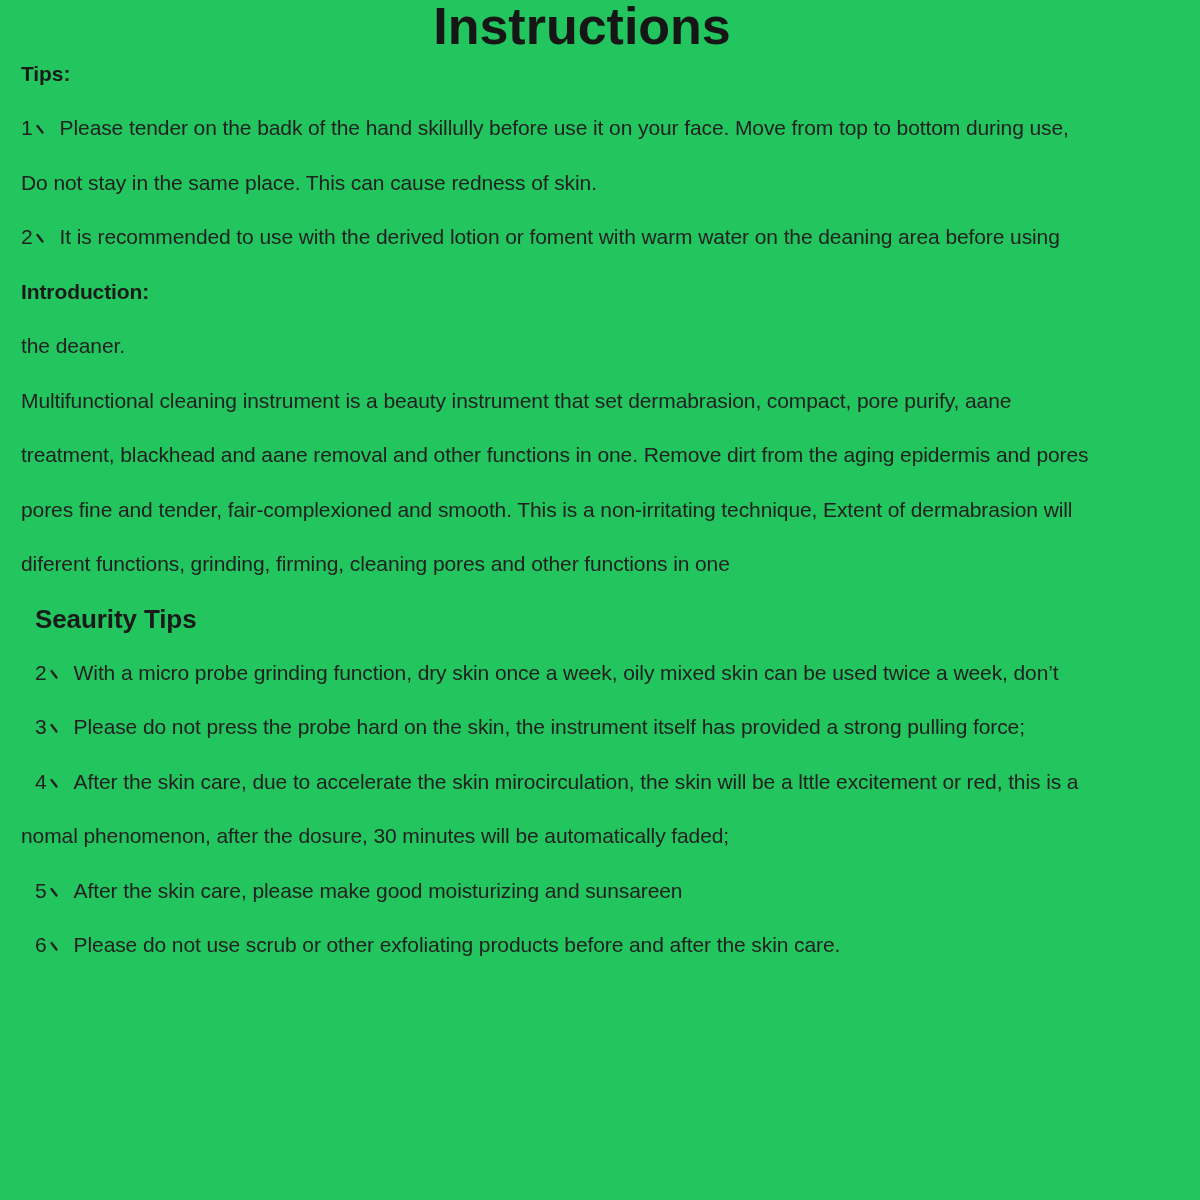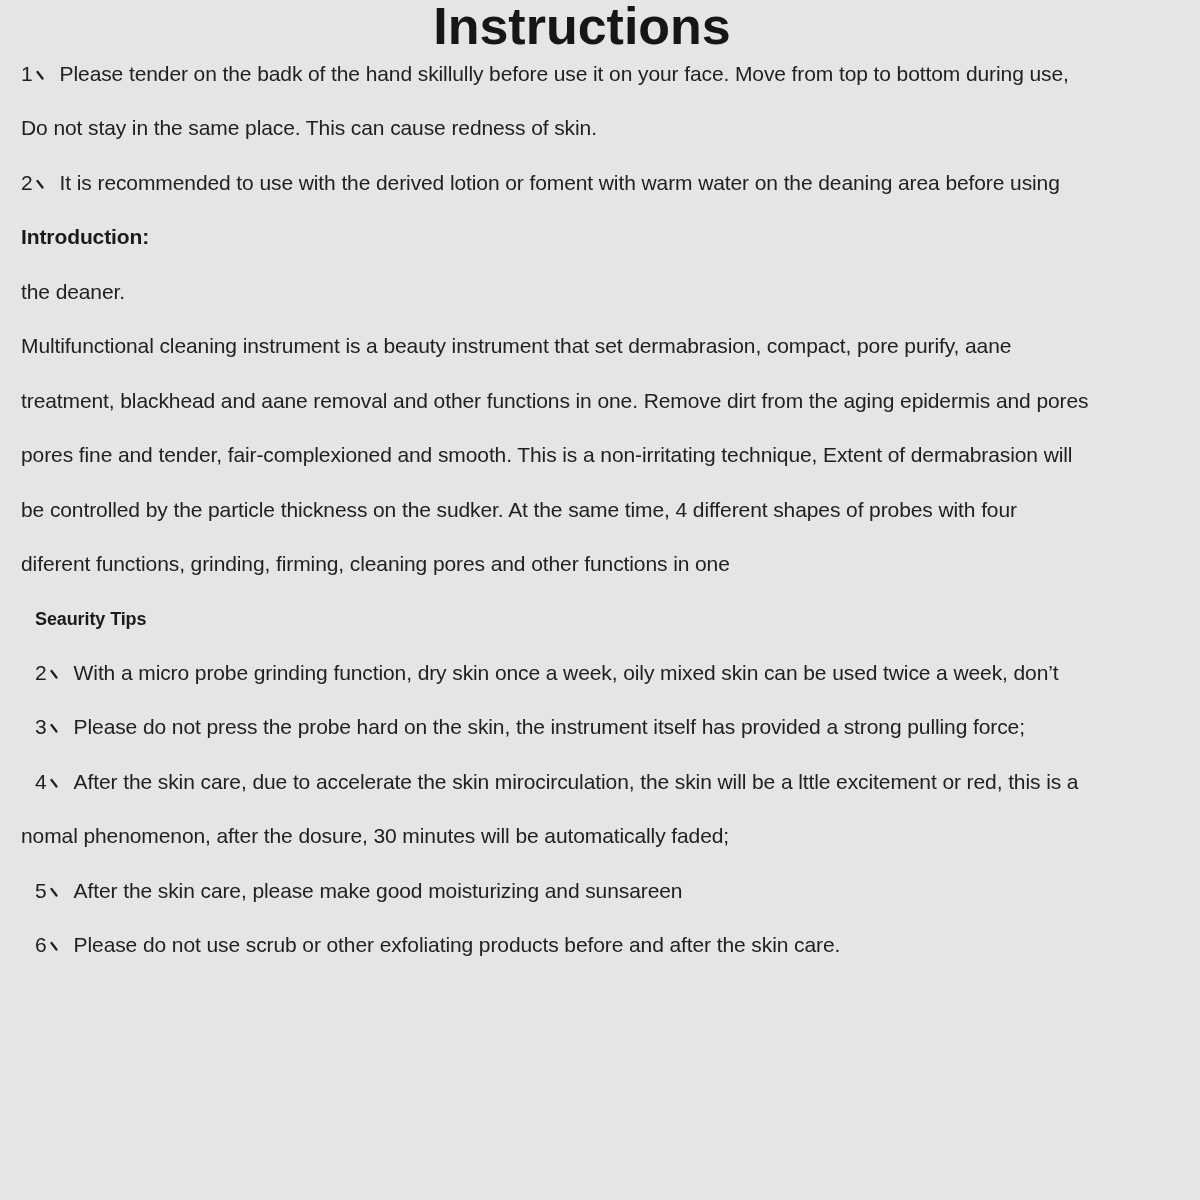--- a/index.html
+++ b/index.html
@@ -9,21 +9,21 @@
     height: 1200px;
     background: #fcfcfb;
     font-family: "Liberation Sans", sans-serif;
     color: #212121;
     overflow: hidden;
   }
   .page {
     position: relative;
     width: 1200px;
     height: 1200px;
-    background: #e5e5e5;
+    background: #22c55e;
   }
   .title {
     position: absolute;
     top: -4px;
     left: 0;
     right: 0;
     margin: 0;
     text-align: center;
     font-size: 52px;
     line-height: 60px;
@@ -45,21 +45,21 @@
     letter-spacing: -0.1px;
     white-space: nowrap;
     color: #212121;
   }
   .heading {
     font-weight: 700;
     color: #1a1a1a;
   }
   .section-heading {
     font-weight: 700;
-    font-size: 18px;
+    font-size: 26px;
     color: #1a1a1a;
   }
   .indent {
     padding-left: 14px;
   }
   .num {
     display: inline-block;
   }
   .enum-tick {
     display: inline-block;
@@ -73,36 +73,36 @@
 </style>
 </head>
 <body>
 
 <div class="page">
 
   <h1 class="title">Instructions</h1>
 
   <div class="content">
 
+    <div class="ln heading">Tips:</div>
 
     <div class="ln"><span class="num">1</span><span class="enum-tick"><svg width="11" height="14" viewBox="0 0 11 14">
             <path d="M2.5 4 L7.5 10.5" stroke="#212121" stroke-width="2.3" stroke-linecap="round" fill="none"></path>
           </svg></span><span>Please tender on the badk of the hand skillully before use it on your face. Move from top to bottom during use,</span></div>
     <div class="ln">Do not stay in the same place. This can cause redness of skin.</div>
 
     <div class="ln"><span class="num">2</span><span class="enum-tick"><svg width="11" height="14" viewBox="0 0 11 14">
             <path d="M2.5 4 L7.5 10.5" stroke="#212121" stroke-width="2.3" stroke-linecap="round" fill="none"></path>
           </svg></span><span>It is recommended to use with the derived lotion or foment with warm water on the deaning area before using</span></div>
     <div class="ln heading">Introduction:</div>
 
     <div class="ln">the deaner.</div>
     <div class="ln">Multifunctional cleaning instrument is a beauty instrument that set dermabrasion, compact, pore purify, aane</div>
     <div class="ln">treatment, blackhead and aane removal and other functions in one. Remove dirt from the aging epidermis and pores</div>
     <div class="ln">pores fine and tender, fair-complexioned and smooth. This is a non-irritating technique, Extent of dermabrasion will</div>
-    <div class="ln">be controlled by the particle thickness on the sudker. At the same time, 4 different shapes of probes with four</div>
     <div class="ln">diferent functions, grinding, firming, cleaning pores and other functions in one</div>
 
     <div class="ln section-heading indent">Seaurity Tips</div>
 
 
     <div class="ln indent"><span class="num">2</span><span class="enum-tick"><svg width="11" height="14" viewBox="0 0 11 14">
             <path d="M2.5 4 L7.5 10.5" stroke="#212121" stroke-width="2.3" stroke-linecap="round" fill="none"></path>
           </svg></span><span>With a micro probe grinding function, dry skin once a week, oily mixed skin can be used twice a week, don’t</span></div>
 
     <div class="ln indent"><span class="num">3</span><span class="enum-tick"><svg width="11" height="14" viewBox="0 0 11 14">

